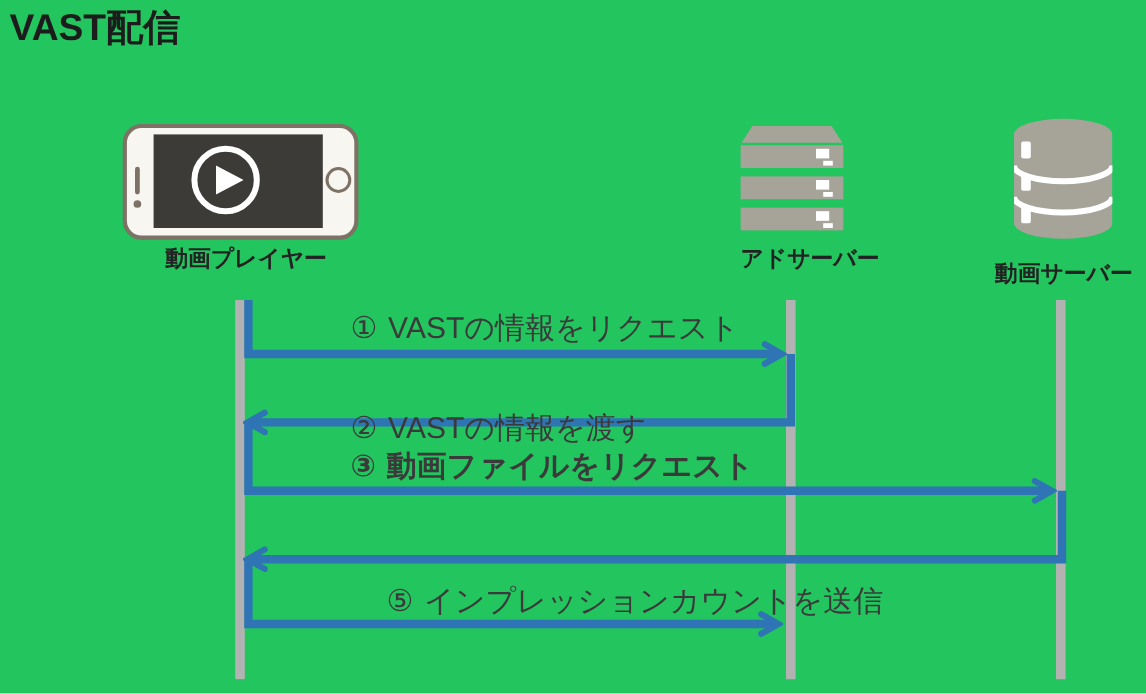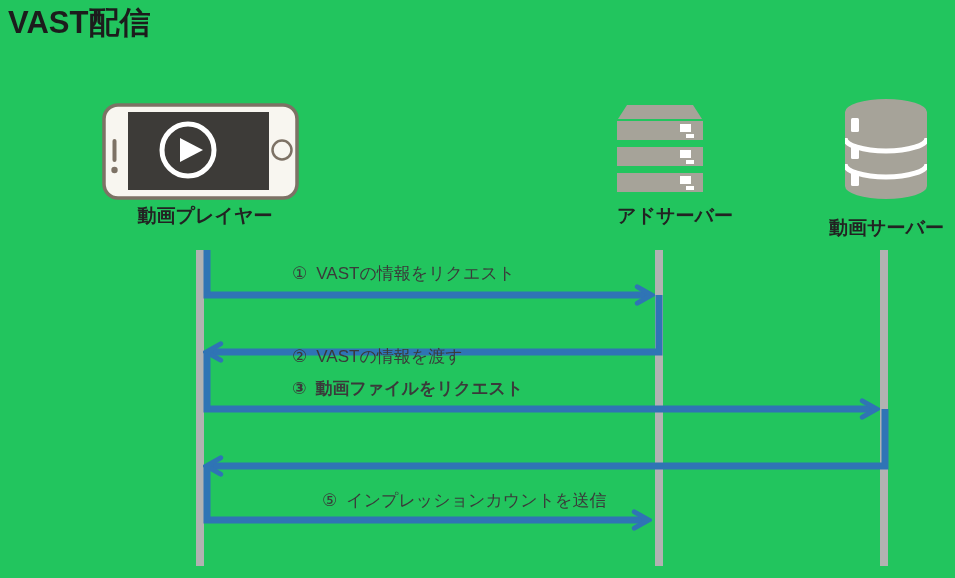--- a/index.html
+++ b/index.html
@@ -18,21 +18,21 @@
   .icon-adserver{left:617px;top:103px;width:86px;height:93px;}
   .icon-db{left:845px;top:98px;width:82px;height:102px;}
 
   .lifeline{position:absolute;top:250px;width:8px;height:316px;background:#b2b2b2;}
   .lifeline-player{left:196px;}
   .lifeline-adserver{left:655px;}
   .lifeline-videoserver{left:880px;}
 
   .arrow-layer{position:absolute;left:0;top:0;width:955px;height:578px;pointer-events:none;}
 
-  .msg{position:absolute;left:292px;font-size:17px;color:#3a3a3a;white-space:nowrap;line-height:24px;}
+  .msg{position:absolute;left:292px;font-size:25px;color:#3a3a3a;white-space:nowrap;line-height:24px;}
   .msg .step{margin-right:9px;}
   .msg-1{top:262px;}
   .msg-2{top:319px;margin-top:26px;}
   .msg-3{top:377px;font-weight:bold;}
   .msg-4{top:435px;}
   .msg-5{top:489px;margin-left:30px;}
 </style>
 </head>
 <body>
 

